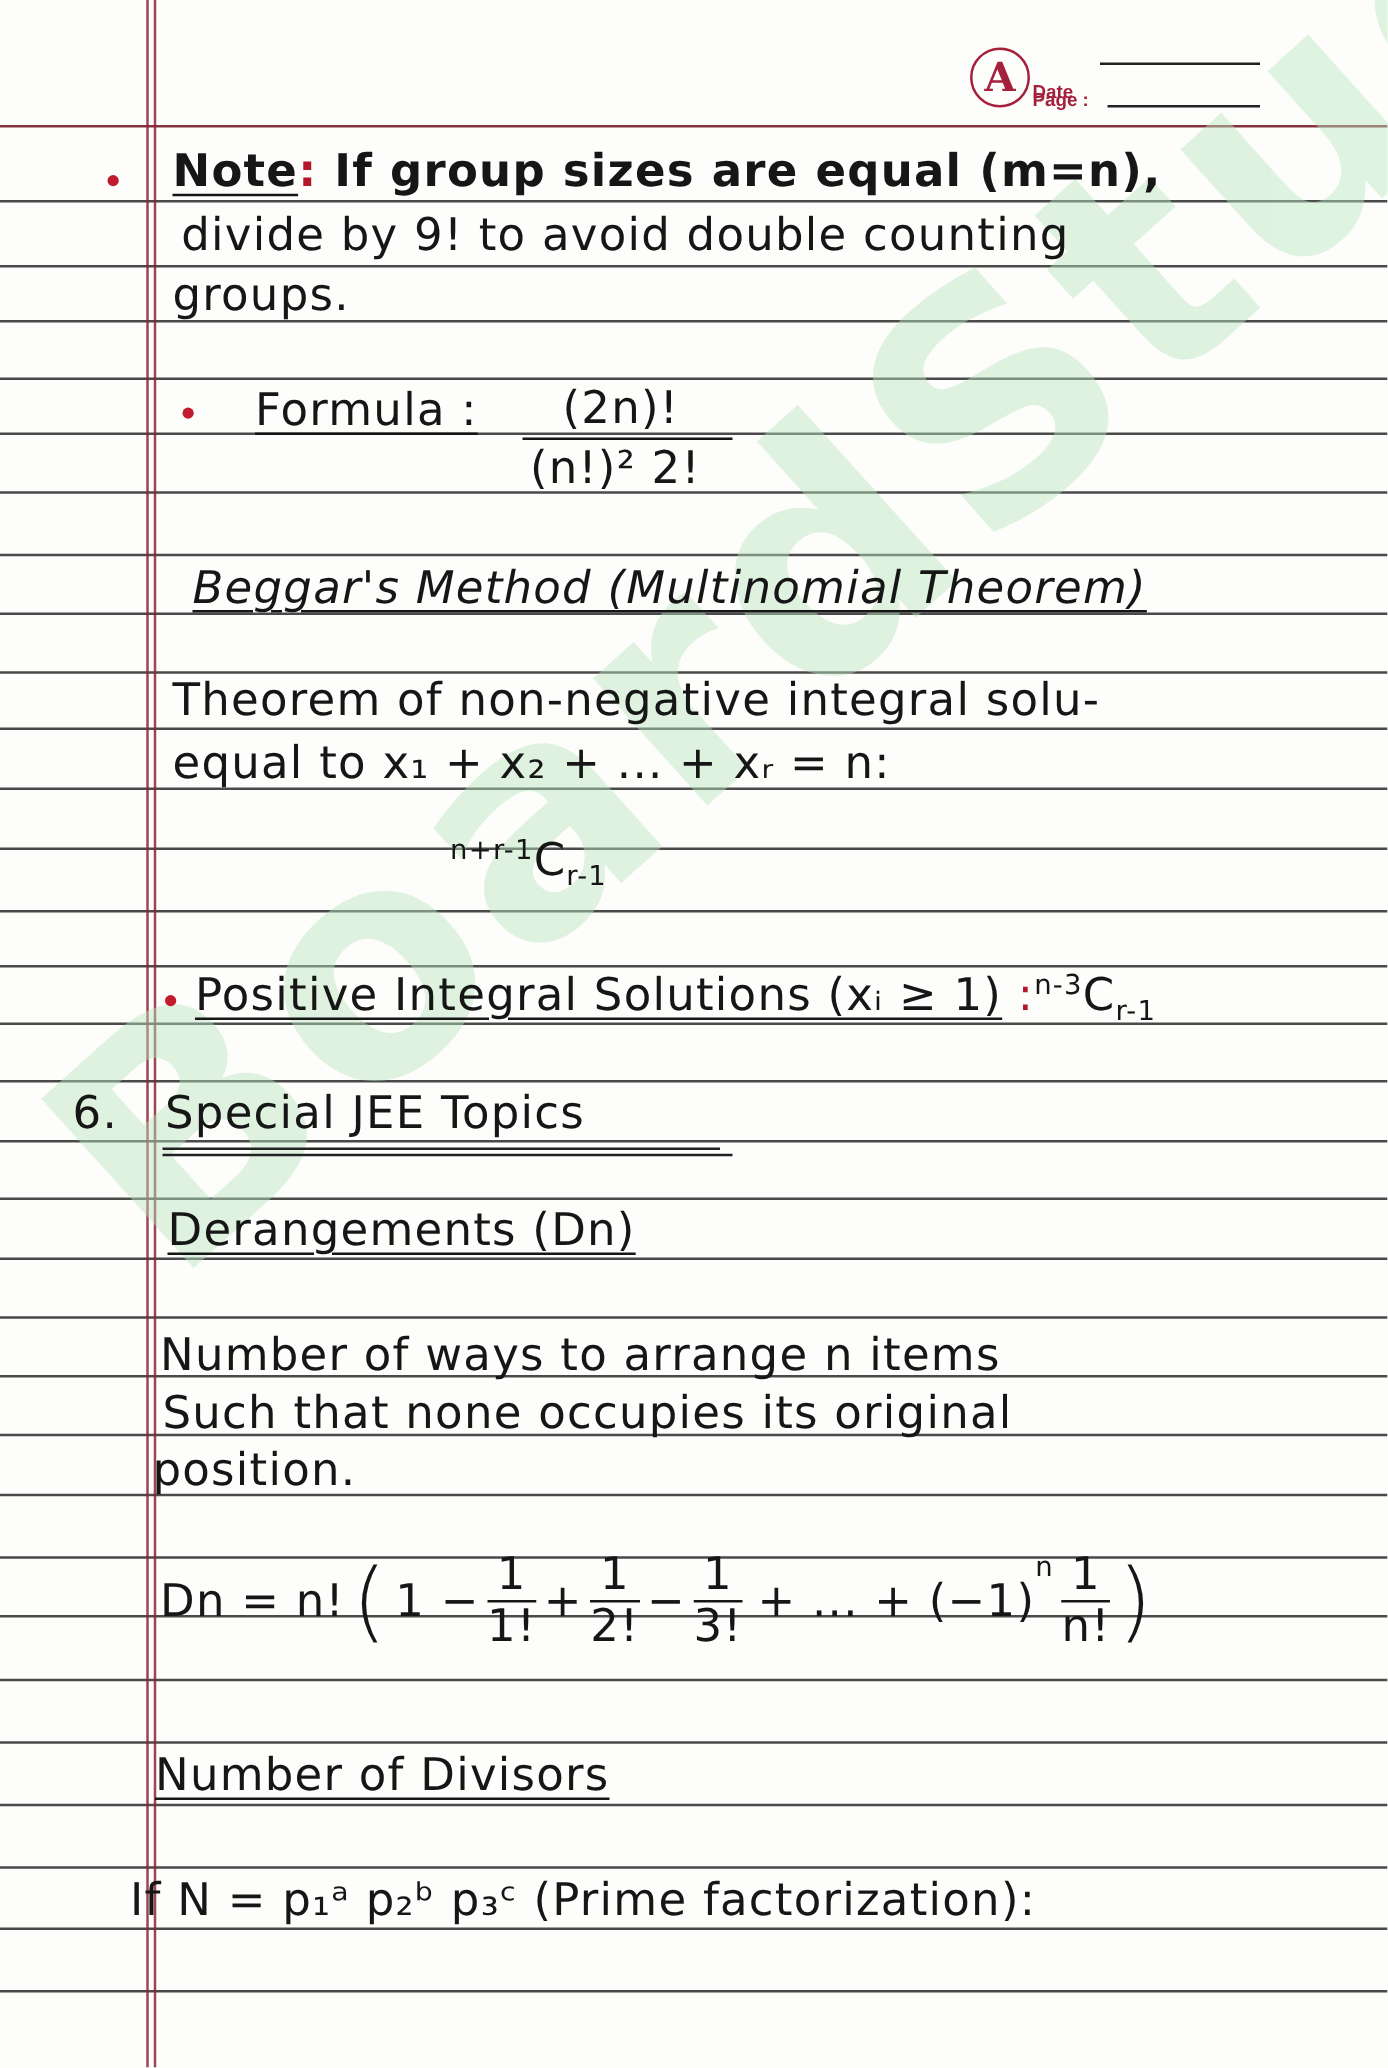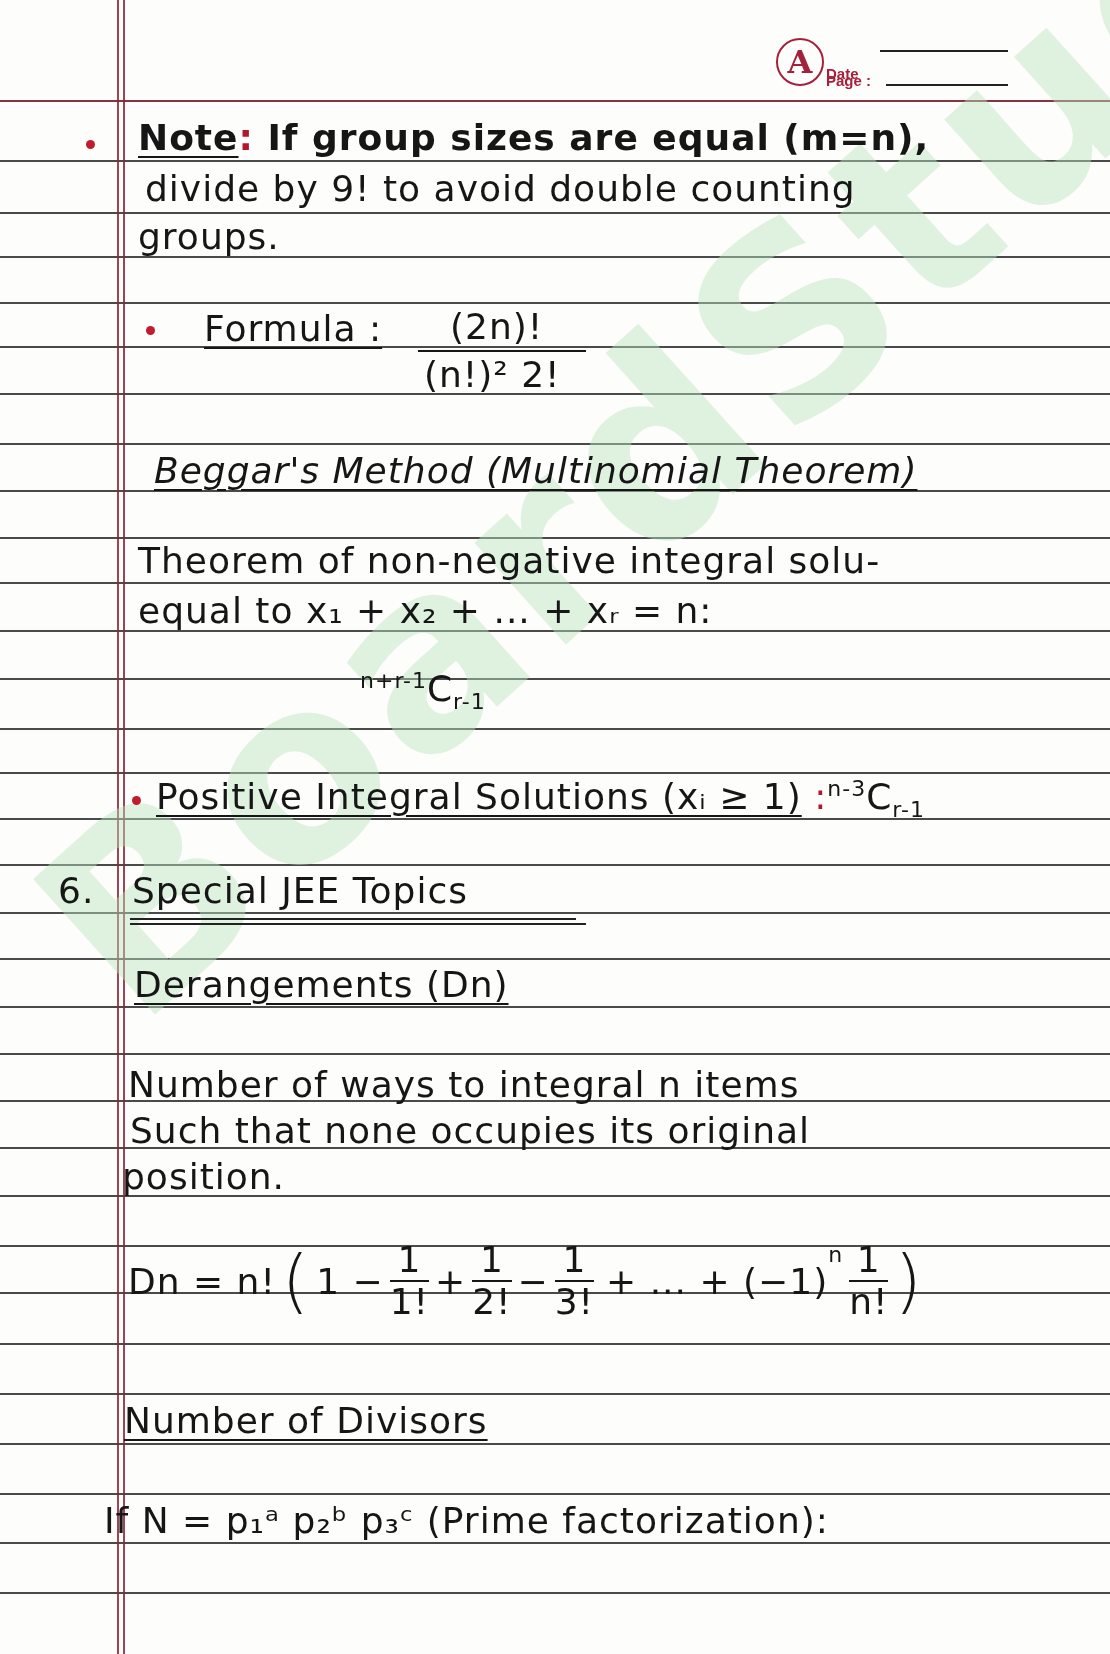--- a/index.html
+++ b/index.html
@@ -106,21 +106,21 @@
   <span class="u">Positive Integral Solutions (xᵢ ≥ 1)</span>
   <span class="red">:</span><sup>n-3</sup><span>C</span><sub>r-1</sub>
 </div>
 
 <div class="txt" style="left:58px; top:870px;">6.</div>
 <div class="txt" style="left:132px; top:870px;">Special JEE Topics</div>
 <div class="dbl-underline" style="left:130px; top:918px; width:446px;"></div>
 <div class="dbl-underline" style="left:130px; top:923px; width:456px;"></div>
 
 <div class="txt u" style="left:134px; top:964px;">Derangements (Dn)</div>
-<div class="txt" style="left:128px; top:1064px;">Number of ways to integral n items</div>
+<div class="txt" style="left:128px; top:1064px;">Number of ways to arrange n items</div>
 <div class="txt" style="left:130px; top:1110px;">Such that none occupies its original</div>
 <div class="txt" style="left:122px; top:1156px;">position.</div>
 
 <div class="txt" style="left:128px; top:1236px; height:90px; display:flex; align-items:center;">
   <span>Dn = n!</span>
   <span style="font-size:70px; margin:0 6px; font-weight:200;">(</span>
   <span>1 −</span>
   <span class="frac">
       <span class="num">1</span>
       <span class="den">1!</span>

